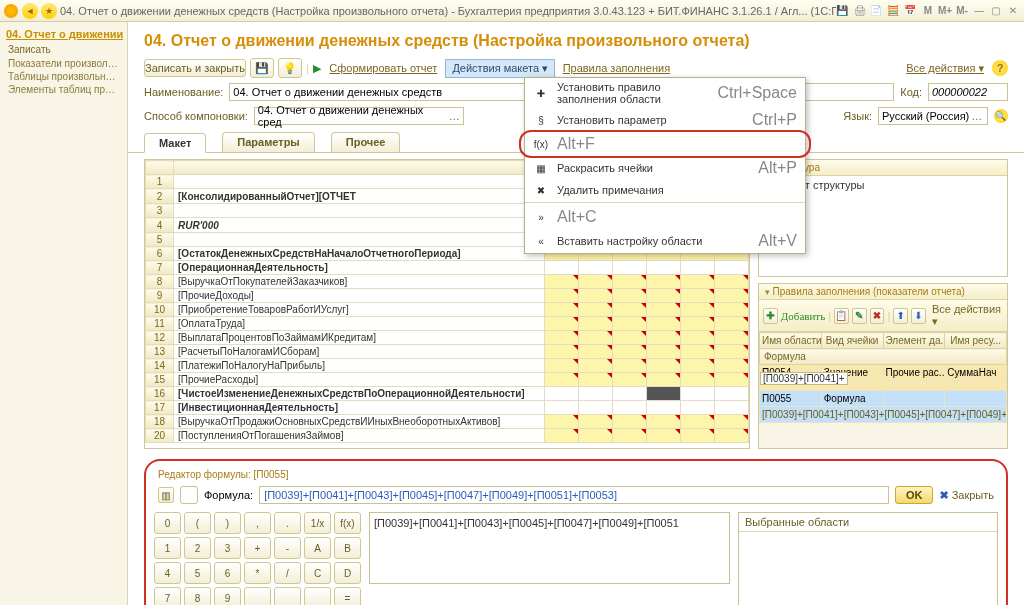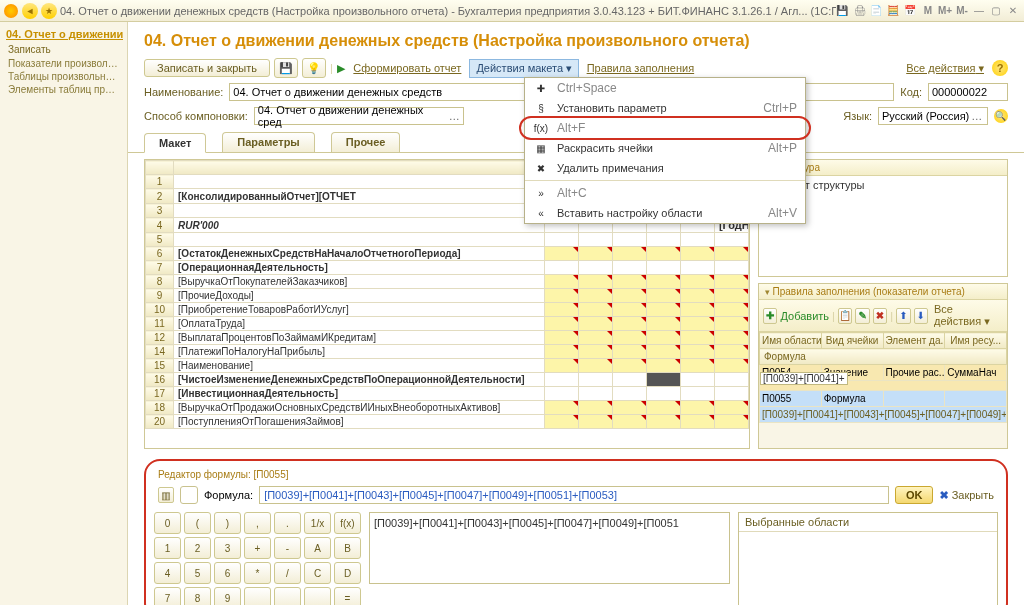--- a/index.html
+++ b/index.html
@@ -16,21 +16,21 @@
     .left-nav { position:absolute; left:0; top:22px; bottom:0; width:128px; background:#f9f5e6; border-right:1px solid #dcd5b2; padding:4px; }
     .left-nav .title { color:#c79000; font-weight:bold; text-decoration:underline; font-size:11px; padding:2px; white-space:nowrap; overflow:hidden; }
     .left-nav .group { color:#7a6820; font-size:10px; padding:2px 4px; }
     .left-nav .item { color:#8a7c3a; font-size:10px; padding:1px 4px; white-space:nowrap; text-overflow:ellipsis; overflow:hidden;}
 
     .main { position:absolute; left:128px; top:22px; right:0; bottom:0; background:#fff; }
 
     .page-title { color:#d68e08; font-size:16px; font-weight:bold; padding:10px 16px 6px; }
 
     .toolbar { padding:2px 16px; display:flex; align-items:center; gap:4px; }
-    .tbtn { background:linear-gradient(#fff,#f3eed6); border:1px solid #cec890; border-radius:3px; padding:2px 12px; color:#6a5e22; cursor:pointer; }
+    .tbtn { background:linear-gradient(#fff,#f3eed6); border:1px solid #cec890; border-radius:3px; padding:2px 0; color:#6a5e22; cursor:pointer; }
     .tbtn.plain { background:none; border:none; text-decoration:underline; color:#7a6820; padding:2px 4px; }
     .tbtn.icon { padding:2px 4px; }
     .menu-open { background:#d6e8f7; border:1px solid #8cb8e0; padding:2px 6px; color:#2a4c74; position:relative; }
     .play-icon{ color:#2a8c2a; }
 
     .form-row { padding:3px 16px; display:flex; align-items:center; gap:6px; }
     .form-row .lbl { color:#6a5e22; white-space:nowrap; }
     .form-row input[type=text] { border:1px solid #c9c28e; padding:1px 3px; height:18px; background:#fff; }
     .form-row .chip { border:1px solid #c9c28e; height:18px; padding:0 3px; display:inline-flex; align-items:center; background:#fff; gap:2px;}
     .form-row .chip .dots{color:#666;}
@@ -59,36 +59,36 @@
     table.sheet td.marker::after{content:"";position:absolute;top:0;right:0;border-top:5px solid #c00;border-left:5px solid transparent;}
 
     .struct-body{height:100px;background:#fff;}
     .struct-item{padding:3px 6px;color:#333;}
 
     .rules-tb { display:flex; gap:3px; padding:3px 4px; background:linear-gradient(#fefbe8,#f4eec9); border-bottom:1px solid #dbd4a2; align-items:center;}
     .mini-btn{ width:16px;height:16px;border:1px solid #cec890;border-radius:2px;background:linear-gradient(#fff,#f3eed6);display:inline-flex;align-items:center;justify-content:center;font-size:10px;color:#6a5e22;cursor:pointer;}
     .mini-btn.green{color:#2a8c2a;font-weight:bold;}
     .mini-btn.red{color:#c03020;font-weight:bold;}
     .mini-btn.blue{color:#2a5cc0;}
-    .rules-tb .txt{color:#2a8c2a;}
+    .rules-tb .txt{color:#2a8c2a;font-family:Liberation Serif, serif;}
     .rules-tb .spacer{flex:1;}
     .rules-tb .actions{color:#7a6820;}
 
     table.rules { width:100%; border-collapse:collapse; table-layout:fixed;}
     table.rules th { background:linear-gradient(#fefbe8,#f0e9c4); border:1px solid #dbd4a2; font-size:10px; color:#7a6820; padding:2px; font-weight:normal; white-space:nowrap;overflow:hidden;}
     table.rules td { border:1px solid #eae4c4; font-size:10px; padding:2px; white-space:nowrap; overflow:hidden;}
     tr.sel td { background:#f8e8b0; }
     tr.sel2 td { background:#c4dff8; }
     .formula-cell{background:#f4efd4;color:#6a5e22;font-size:9px;padding:1px 2px;}
 
     .dropdown { position:absolute; top:55px; left:396px; width:282px; background:#fff; border:1px solid #b7b189; box-shadow:2px 2px 6px rgba(0,0,0,.25); z-index:50; }
     .dropdown .dd-item { display:flex; align-items:center; padding:3px 8px; gap:8px; color:#333; cursor:pointer;}
     .dropdown .dd-item .dd-icon{width:16px;height:14px;display:inline-flex;align-items:center;justify-content:center;font-size:10px;}
     .dropdown .dd-item .dd-text{flex:1;}
-    .dropdown .dd-item .dd-kbd{color:#888;font-size:12px;}
+    .dropdown .dd-item .dd-kbd{color:#888;font-size:16px;}
     .dropdown .dd-item.hl { position:relative; }
     .dd-item.hl::before{content:"";position:absolute;left:-6px;right:-6px;top:-2px;bottom:-2px;border:2px solid #d03020;border-radius:12px;pointer-events:none;}
     .dropdown hr{border:none;border-top:1px solid #e0daba;margin:2px 0;}
 
     .formula-editor { margin:10px 16px 6px; border:2px solid #d03020; border-radius:16px; padding:8px; position:relative;}
     .fe-head { color:#a87c14; font-size:10px; padding:0 4px 4px; }
     .fe-row { display:flex; align-items:center; gap:6px; padding:2px 4px;}
     .fe-row .btn-ok{background:linear-gradient(#fff4c0,#f4d870);border:1px solid #caa830;border-radius:3px;padding:2px 10px;font-weight:bold;color:#5c4800;}
     .fe-row .btn-close{color:#6a5e22;display:flex;align-items:center;gap:3px;}
     .fe-row .btn-close .x{color:#2a5cc0;font-weight:bold;}
@@ -149,21 +149,21 @@
     <button class="tbtn plain">Правила заполнения</button>
     <span style="flex:1"></span>
     <button class="tbtn plain"><span>Все действия</span> ▾</button>
     <span class="q-icon">?</span>
   </div>
 
   <div class="form-row">
     <span class="lbl">Наименование:</span>
     <input type="text" style="flex: 1 1 0%;" value="04. Отчет о движении денежных средств">
     <span class="lbl">Код:</span>
-    <input type="text" style="width: 80px;" value="000000022">
+    <input type="text" style="width: 80px; font-style: italic;" value="000000022">
   </div>
 
   <div class="form-row">
     <span class="lbl">Способ компоновки:</span>
     <span class="chip" style="width:210px">
         <span>04. Отчет о движении денежных сред</span>
         <span class="dots">…</span>
       </span>
     <span style="flex:1"></span>
     <span class="lbl">Язык:</span>
@@ -308,32 +308,42 @@
               <td class="row-idx">12</td>
               <td class="" style="">[ВыплатаПроцентовПоЗаймамИКредитам]</td>
               <td class=" yellow marker" style=""></td>
               <td class=" yellow marker" style=""></td>
               <td class=" yellow marker" style=""></td>
               <td class=" yellow marker" style=""></td>
               <td class=" yellow marker" style=""></td>
               <td class="yellow marker"></td>
             </tr>
             <tr>
+              <td class="row-idx">13</td>
+              <td class="" style="">[РасчетыПоНалогамИСборам]</td>
+              <td class=" yellow marker" style=""></td>
+              <td class=" yellow marker" style=""></td>
+              <td class=" yellow marker" style=""></td>
+              <td class=" yellow marker" style=""></td>
+              <td class=" yellow marker" style=""></td>
+              <td class="yellow marker"></td>
+            </tr>
+            <tr>
               <td class="row-idx">14</td>
               <td class="" style="">[ПлатежиПоНалогуНаПрибыль]</td>
               <td class=" yellow marker" style=""></td>
               <td class=" yellow marker" style=""></td>
               <td class=" yellow marker" style=""></td>
               <td class=" yellow marker" style=""></td>
               <td class=" yellow marker" style=""></td>
               <td class="yellow marker"></td>
             </tr>
             <tr>
               <td class="row-idx">15</td>
-              <td class="" style="">[Наименование]</td>
+              <td class="" style="">[ПрочиеРасходы]</td>
               <td class=" yellow marker" style=""></td>
               <td class=" yellow marker" style=""></td>
               <td class=" yellow marker" style=""></td>
               <td class=" yellow marker" style=""></td>
               <td class=" yellow marker" style=""></td>
               <td class="yellow marker"></td>
             </tr>
             <tr>
               <td class="row-idx">16</td>
               <td class=" bold" style="">[ЧистоеИзменениеДенежныхСредствПоОперационнойДеятельности]</td>
@@ -435,20 +445,21 @@
           </tbody>
             </table>
         </div>
       </div>
     </div>
   </div>
 
   <div class="dropdown" id="dd">
       <div class="dd-item">
         <span class="dd-icon">✚</span>
+        <span class="dd-text">Установить правило заполнения области</span>
         <span class="dd-kbd">Ctrl+Space</span>
       </div>
       <div class="dd-item">
         <span class="dd-icon">§</span>
         <span class="dd-text">Установить параметр</span>
         <span class="dd-kbd">Ctrl+P</span>
       </div>
       <div class="dd-item hl">
         <span class="dd-icon">f(x)</span>
         <span class="dd-kbd">Alt+F</span>

